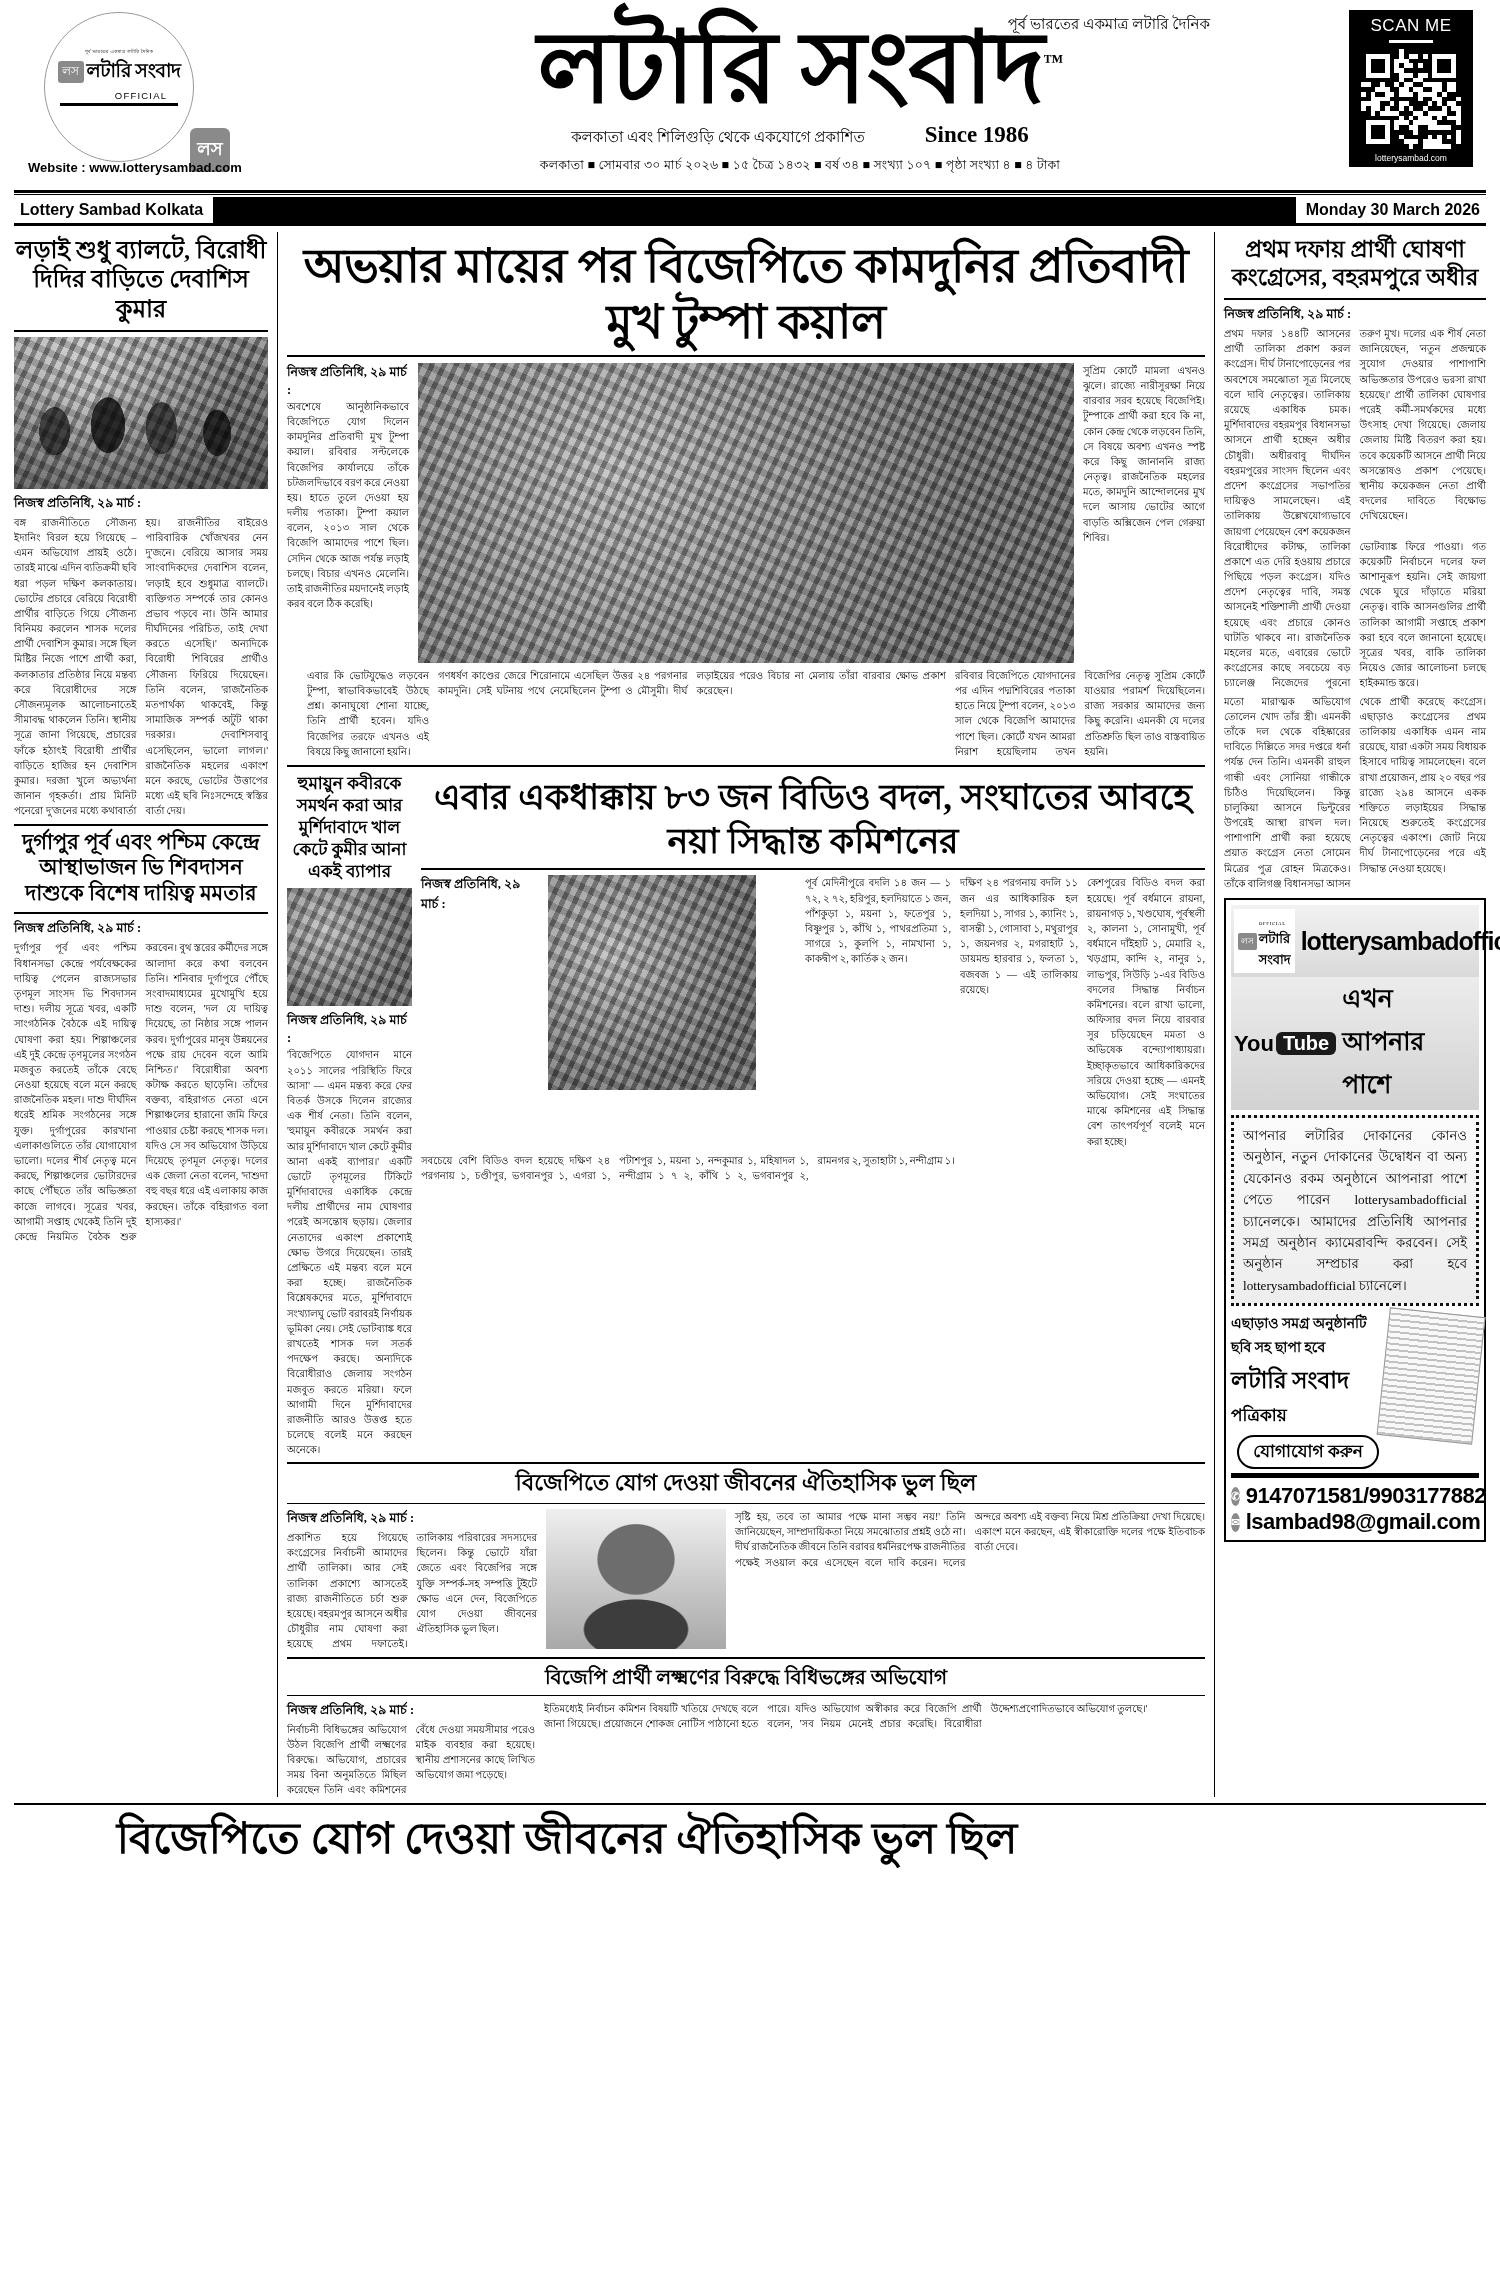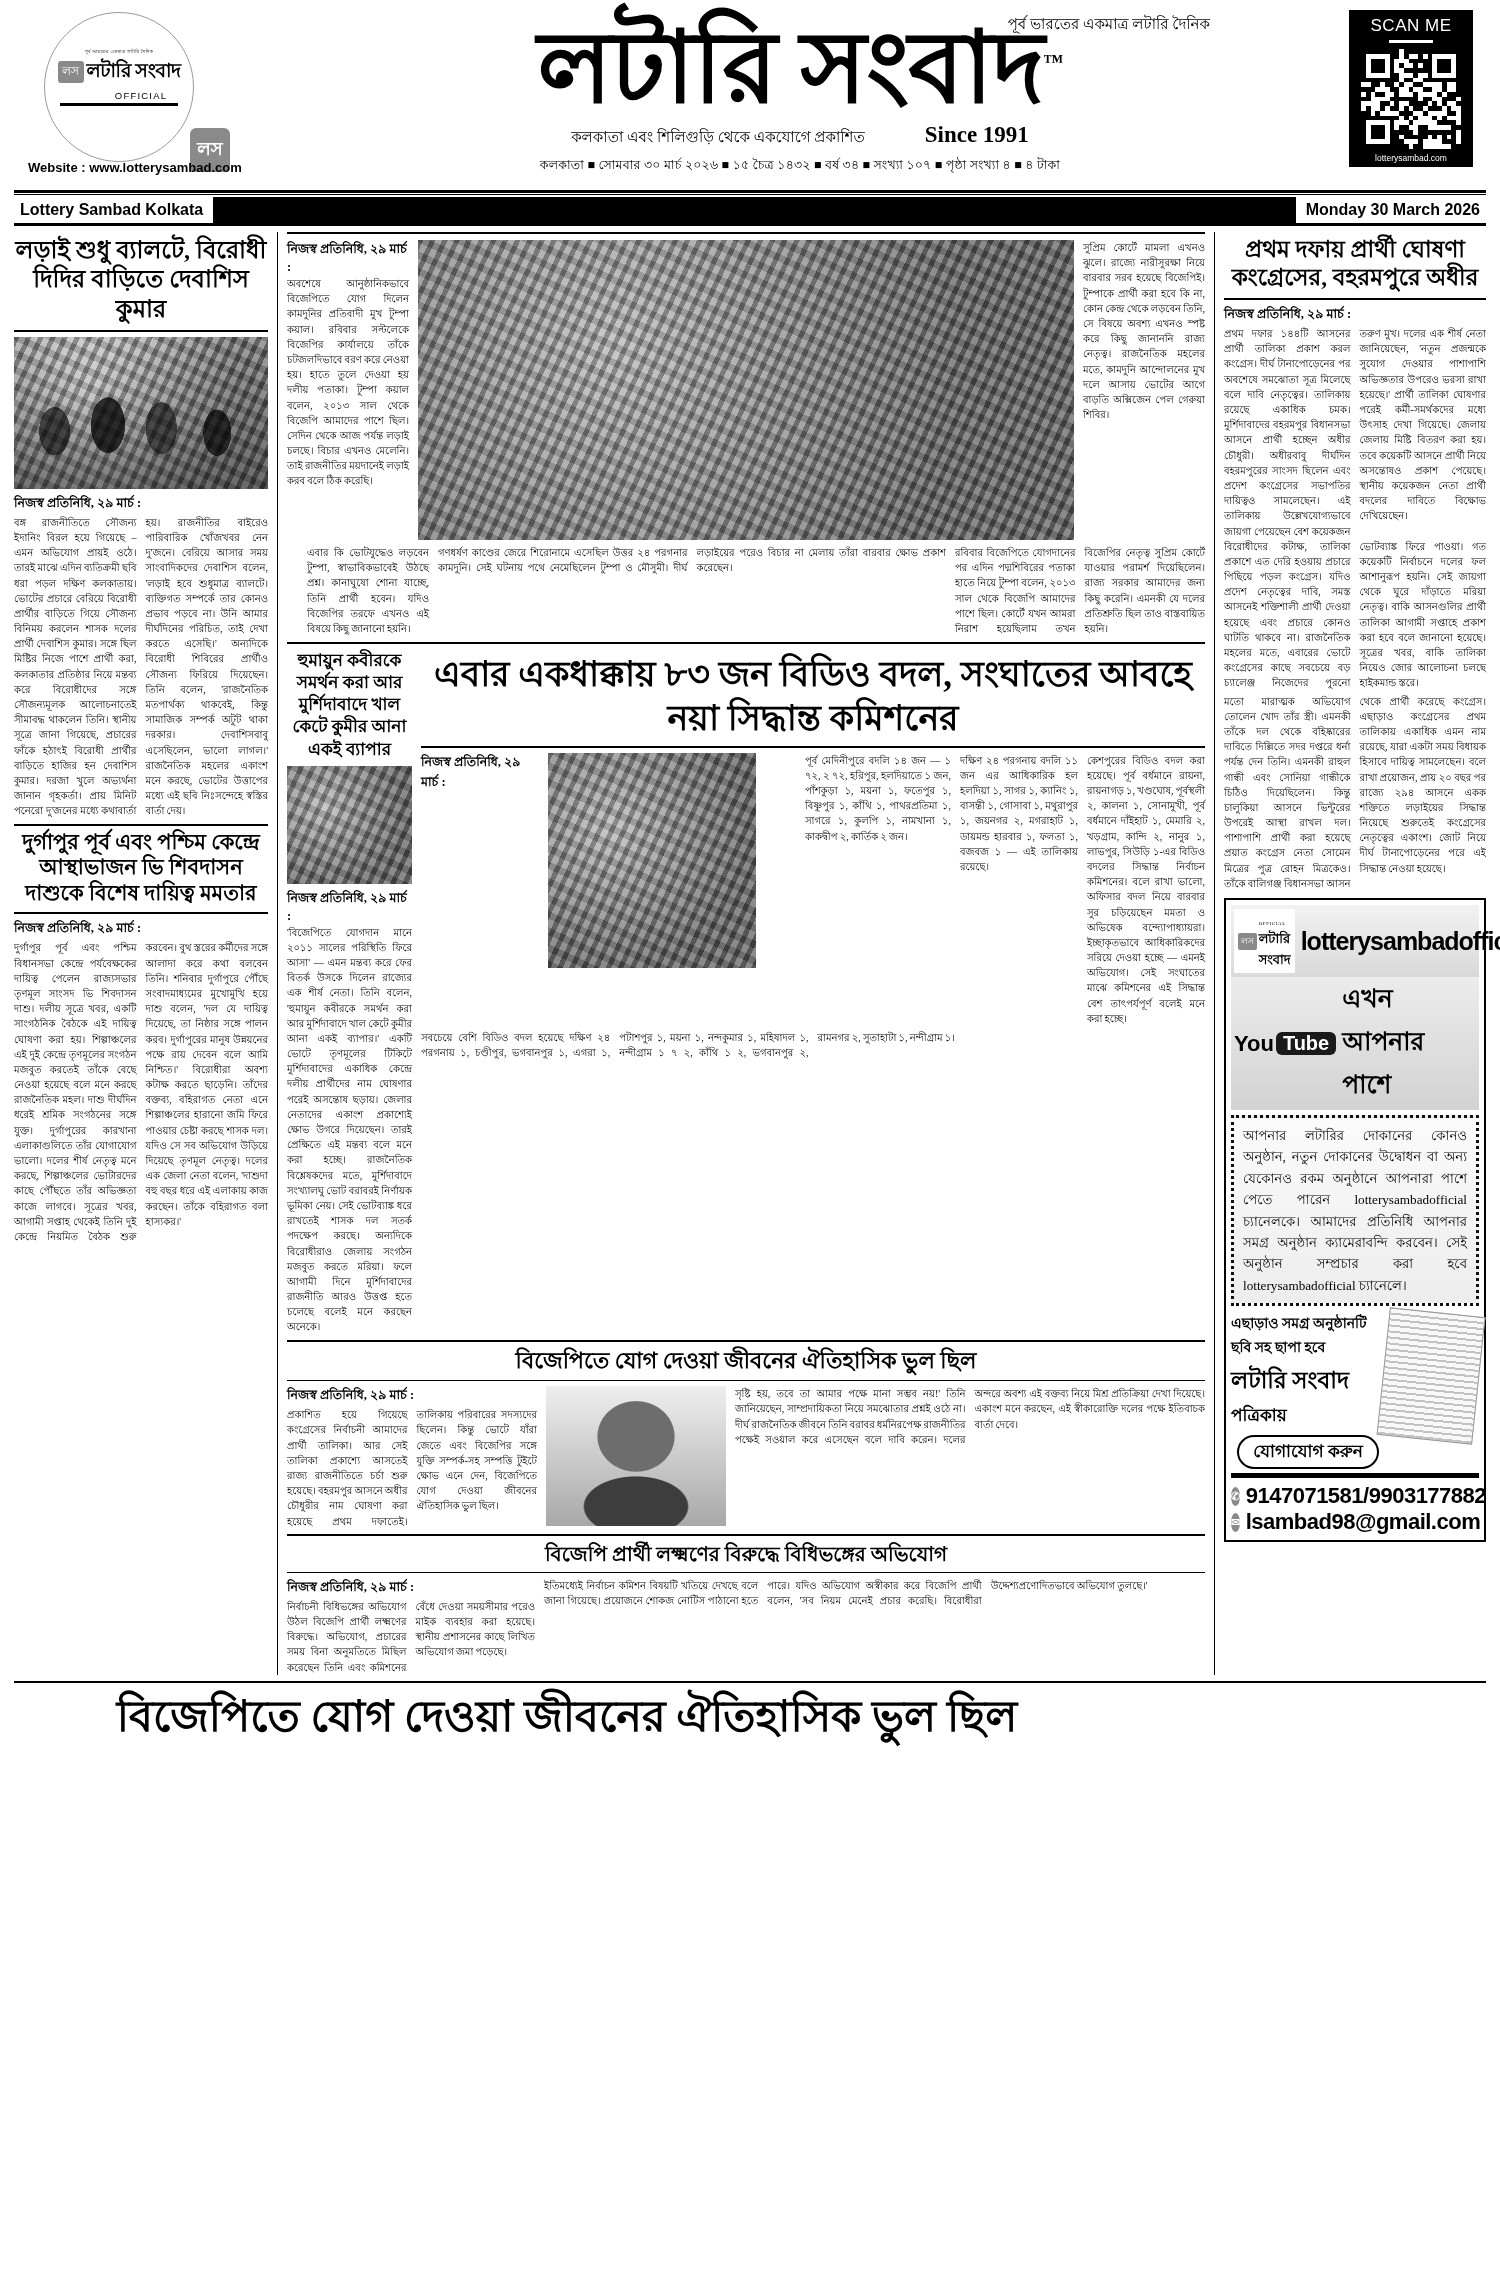--- a/index.html
+++ b/index.html
@@ -207,21 +207,21 @@
       <div class="website-line">Website : www.lotterysambad.com</div>
     </div>
 
     <div class="mh-center">
       <div class="tagline-top">পূর্ব ভারতের একমাত্র লটারি দৈনিক</div>
       <div class="bigtitle">
         <span>লটারি সংবাদ</span><span class="tm">™</span>
       </div>
       <div class="mh-subline">
         <span class="sub-left">কলকাতা এবং শিলিগুড়ি থেকে একযোগে প্রকাশিত</span>
-        <span class="since">Since 1991</span>
+        <span class="since">Since 1986</span>
       </div>
       <div class="mh-issue">কলকাতা ■ সোমবার ৩০ মার্চ ২০২৬ ■ ১৫ চৈত্র ১৪৩২ ■ বর্ষ ৩৪ ■ সংখ্যা ১০৭ ■ পৃষ্ঠা সংখ্যা ৪ ■ ৪ টাকা</div>
     </div>
 
     <div class="mh-right">
       <div class="qr-card">
         <div class="qr-scan">SCAN ME</div>
         <div class="qr-rule"></div>
         <div class="qr-code" id="qrc">
             <i style="left:0%;top:0%;width:4.761904761904762%;height:4.761904761904762%"></i>
@@ -507,20 +507,21 @@
 
 দাশু দীর্ঘদিন ধরেই শ্রমিক সংগঠনের সঙ্গে যুক্ত। দুর্গাপুরের কারখানা এলাকাগুলিতে তাঁর যোগাযোগ ভালো। দলের শীর্ষ নেতৃত্ব মনে করছে, শিল্পাঞ্চলের ভোটারদের কাছে পৌঁছতে তাঁর অভিজ্ঞতা কাজে লাগবে। সূত্রের খবর, আগামী সপ্তাহ থেকেই তিনি দুই কেন্দ্রে নিয়মিত বৈঠক শুরু করবেন। বুথ স্তরের কর্মীদের সঙ্গে আলাদা করে কথা বলবেন তিনি।
 
 শনিবার দুর্গাপুরে পৌঁছে সংবাদমাধ্যমের মুখোমুখি হয়ে দাশু বলেন, 'দল যে দায়িত্ব দিয়েছে, তা নিষ্ঠার সঙ্গে পালন করব। দুর্গাপুরের মানুষ উন্নয়নের পক্ষে রায় দেবেন বলে আমি নিশ্চিত।' বিরোধীরা অবশ্য কটাক্ষ করতে ছাড়েনি। তাঁদের বক্তব্য, বহিরাগত নেতা এনে শিল্পাঞ্চলের হারানো জমি ফিরে পাওয়ার চেষ্টা করছে শাসক দল। যদিও সে সব অভিযোগ উড়িয়ে দিয়েছে তৃণমূল নেতৃত্ব। দলের এক জেলা নেতা বলেন, 'দাশুদা বহু বছর ধরে এই এলাকায় কাজ করছেন। তাঁকে বহিরাগত বলা হাস্যকর।'</div>
     </div>
 
     <div class="vrule"></div>
 
     <div class="col-main">
 
+      <h1 class="mainhead">অভয়ার মায়ের পর বিজেপিতে কামদুনির প্রতিবাদী মুখ টুম্পা কয়াল</h1>
       <div class="hr-bold"></div>
 
       <div class="flexrow" style="margin-top:6px;">
         <div style="width:122px;">
           <div class="byline" style="margin-top:0;">নিজস্ব প্রতিনিধি, ২৯ মার্চ :</div>
           <div class="body-txt">অবশেষে আনুষ্ঠানিকভাবে বিজেপিতে যোগ দিলেন কামদুনির প্রতিবাদী মুখ টুম্পা কয়াল। রবিবার সল্টলেকে বিজেপির কার্যালয়ে তাঁকে চটজলদিভাবে বরণ করে নেওয়া হয়। হাতে তুলে দেওয়া হয় দলীয় পতাকা।
 
 টুম্পা কয়াল বলেন, ২০১৩ সাল থেকে বিজেপি আমাদের পাশে ছিল। সেদিন থেকে আজ পর্যন্ত লড়াই চলছে। বিচার এখনও মেলেনি। তাই রাজনীতির ময়দানেই লড়াই করব বলে ঠিক করেছি।</div>
         </div>
         <div class="photo" style="flex:1;height:300px;"></div>

